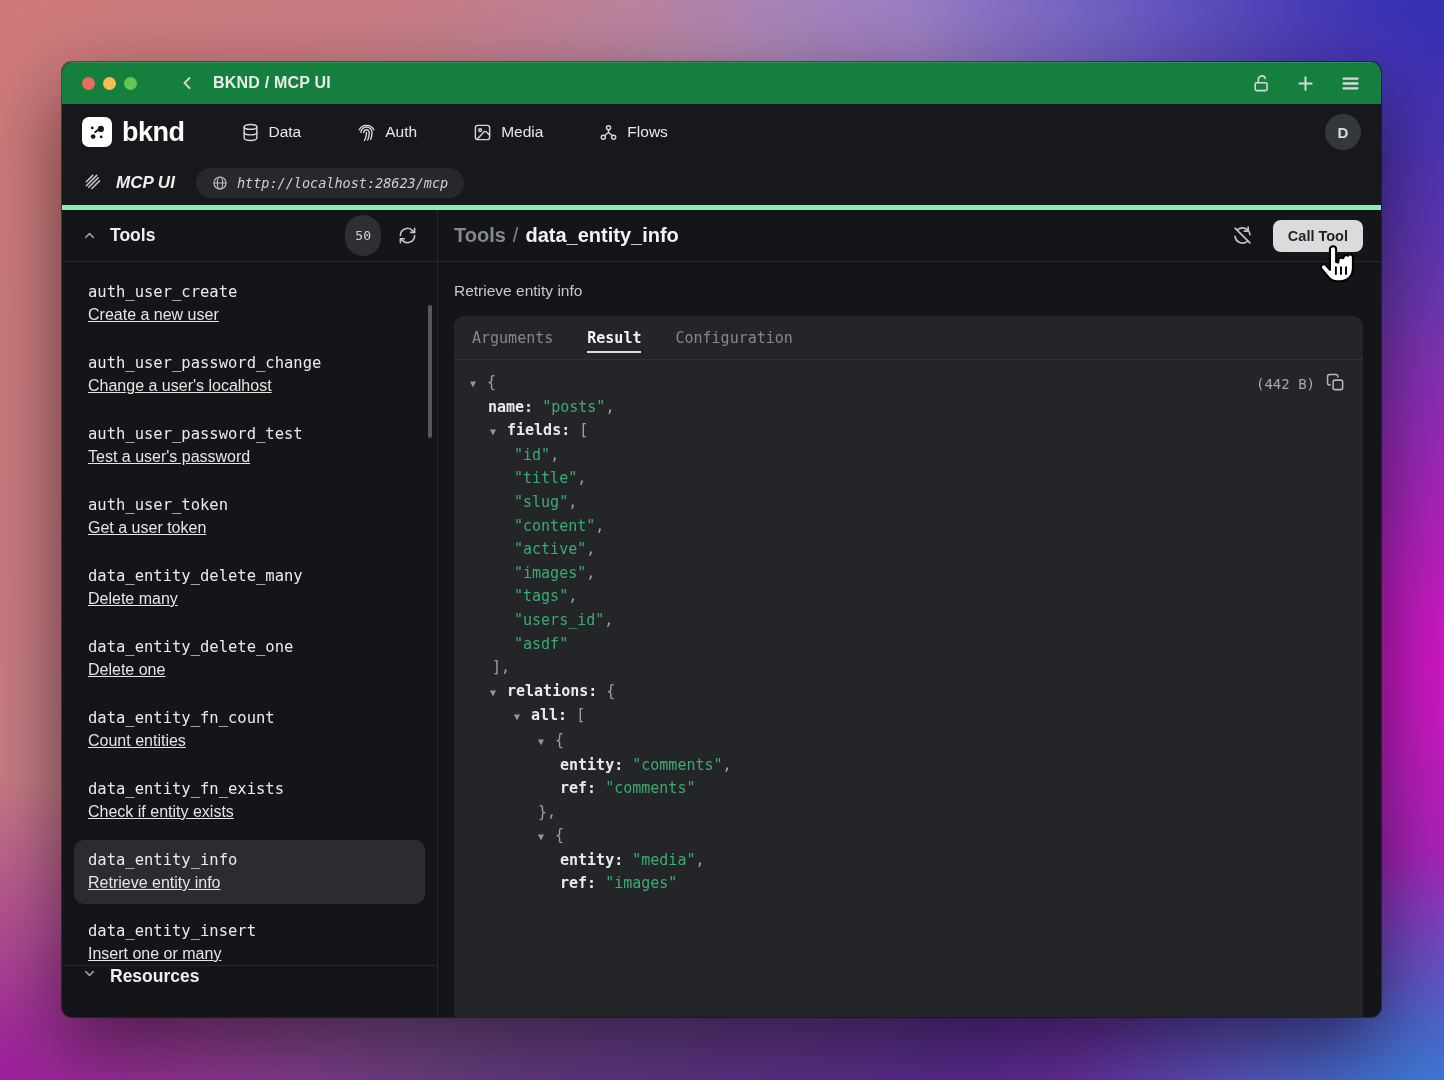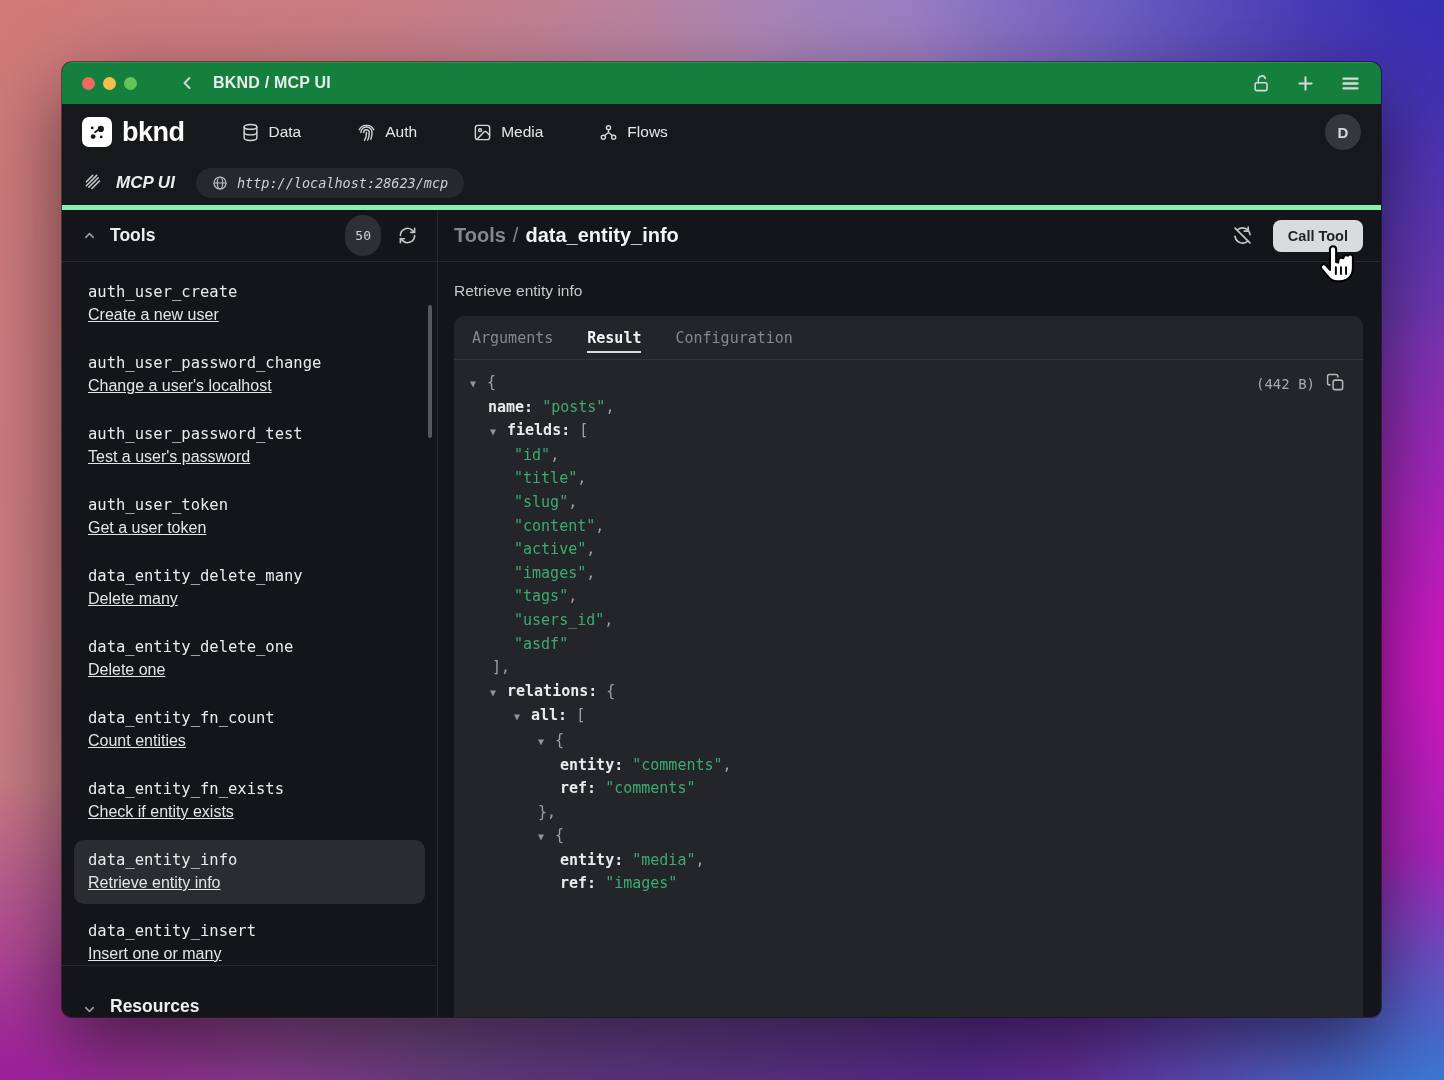--- a/index.html
+++ b/index.html
@@ -65,21 +65,21 @@
   .side-head .chev { color:#9da0a2; display:flex; }
   .side-title { font-size:17.5px; font-weight:700; color:#edeeef; }
   .count-badge { margin-left:auto; font-family:"DejaVu Sans Mono", monospace; font-size:13px; color:#d0d2d4;
     background:#2d2f33; border-radius:999px; padding:13px 10px; }
   .refresh-btn { color:#c4c5c7; display:flex; background:none; border:none; padding:4px; cursor:pointer; }
   .tool-list { flex:1; min-height:0; overflow:hidden; padding:10px 12px 0; }
   .tool-item { padding:11px 14px 12px; border-radius:10px; margin-bottom:7px; }
   .tool-item.selected { background:#2a2c30; }
   .tool-name { font-family:"DejaVu Sans Mono", monospace; font-size:15.5px; color:#e9ebec; }
   .tool-desc { margin-top:5px; font-size:16px; color:#e5e5e5;text-decoration:underline; }
-  .res-head { border-top:1px solid #26282c; height:52px; flex:0 0 52px; display:flex; align-items:flex-end;
+  .res-head { border-top:1px solid #26282c; height:52px; flex:0 0 52px; display:flex; align-items:flex-start;
     gap:13px; padding:0 20px; }
   .res-head .chev { color:#9da0a2; display:flex; }
   .side-scrollbar { position:absolute; right:5px; top:95px; width:4px; height:133px; background:#55585c; border-radius:2px; }
   
   .main { flex:1; display:flex; flex-direction:column; min-width:0; min-height:0; }
   .main-head { height:52px; flex:0 0 52px; display:flex; align-items:center;
     padding:0 18px 0 16px; border-bottom:1px solid #26282c; }
   .bc { font-size:20px; }
   .bc-section { color:#85888b; font-weight:600; }
   .bc-sep { color:#85888b; margin:0 7px; }

